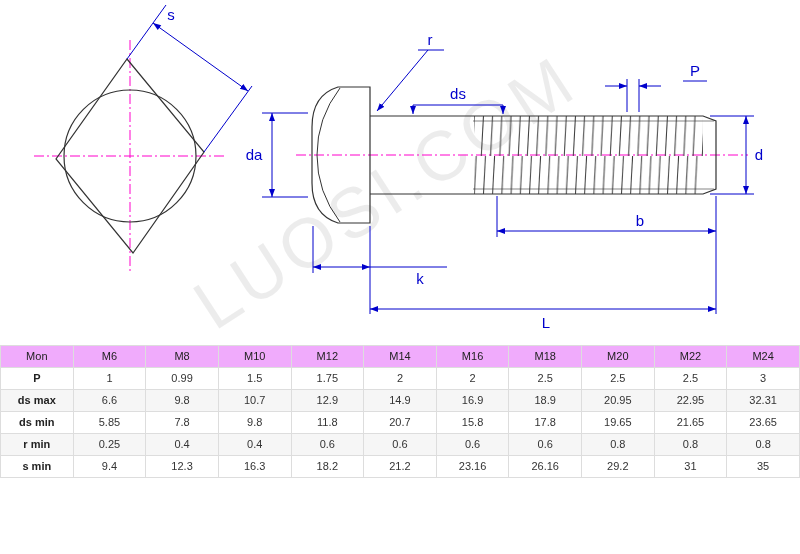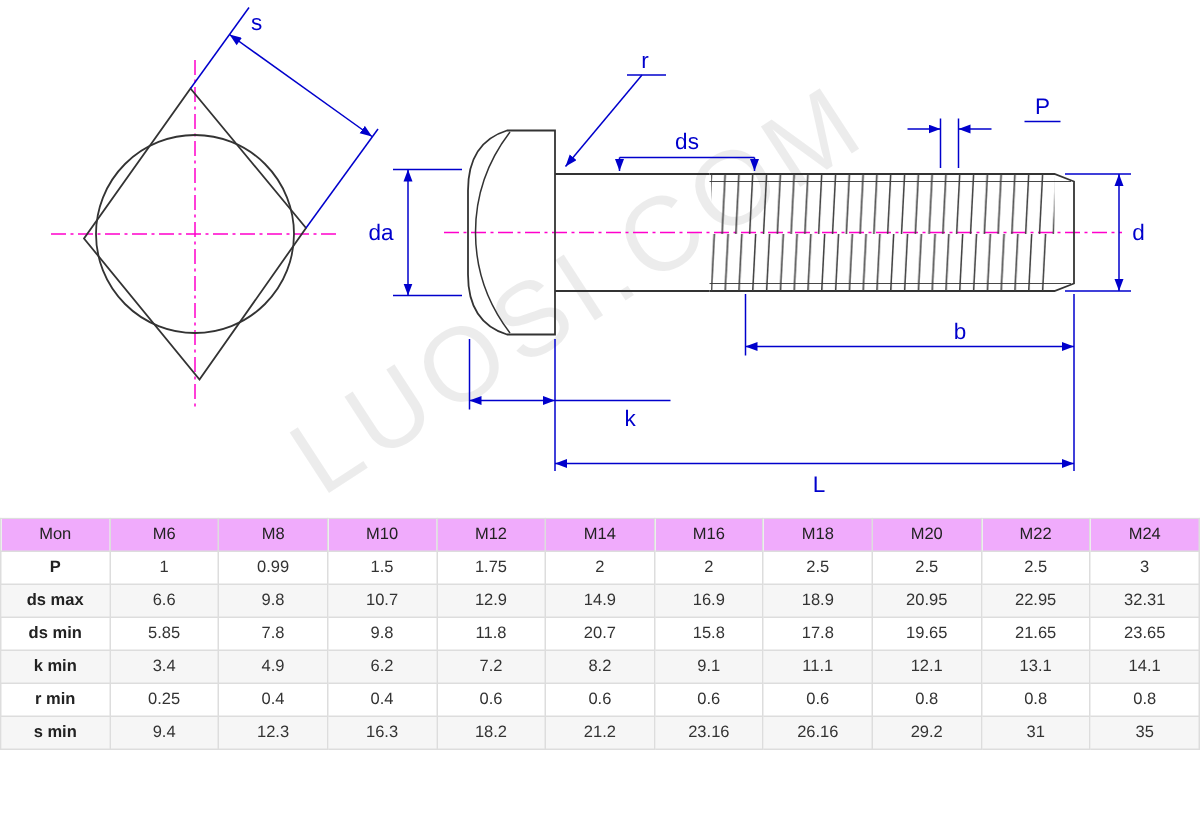--- a/index.html
+++ b/index.html
@@ -160,33 +160,20 @@
           <td>9.8</td>
           <td>11.8</td>
           <td>20.7</td>
           <td>15.8</td>
           <td>17.8</td>
           <td>19.65</td>
           <td>21.65</td>
           <td>23.65</td>
         </tr>
         <tr>
-          <th>k min</th>
-          <td>3.4</td>
-          <td>4.9</td>
-          <td>6.2</td>
-          <td>7.2</td>
-          <td>8.2</td>
-          <td>9.1</td>
-          <td>11.1</td>
-          <td>12.1</td>
-          <td>13.1</td>
-          <td>14.1</td>
-        </tr>
-        <tr>
           <th>r min</th>
           <td>0.25</td>
           <td>0.4</td>
           <td>0.4</td>
           <td>0.6</td>
           <td>0.6</td>
           <td>0.6</td>
           <td>0.6</td>
           <td>0.8</td>
           <td>0.8</td>

